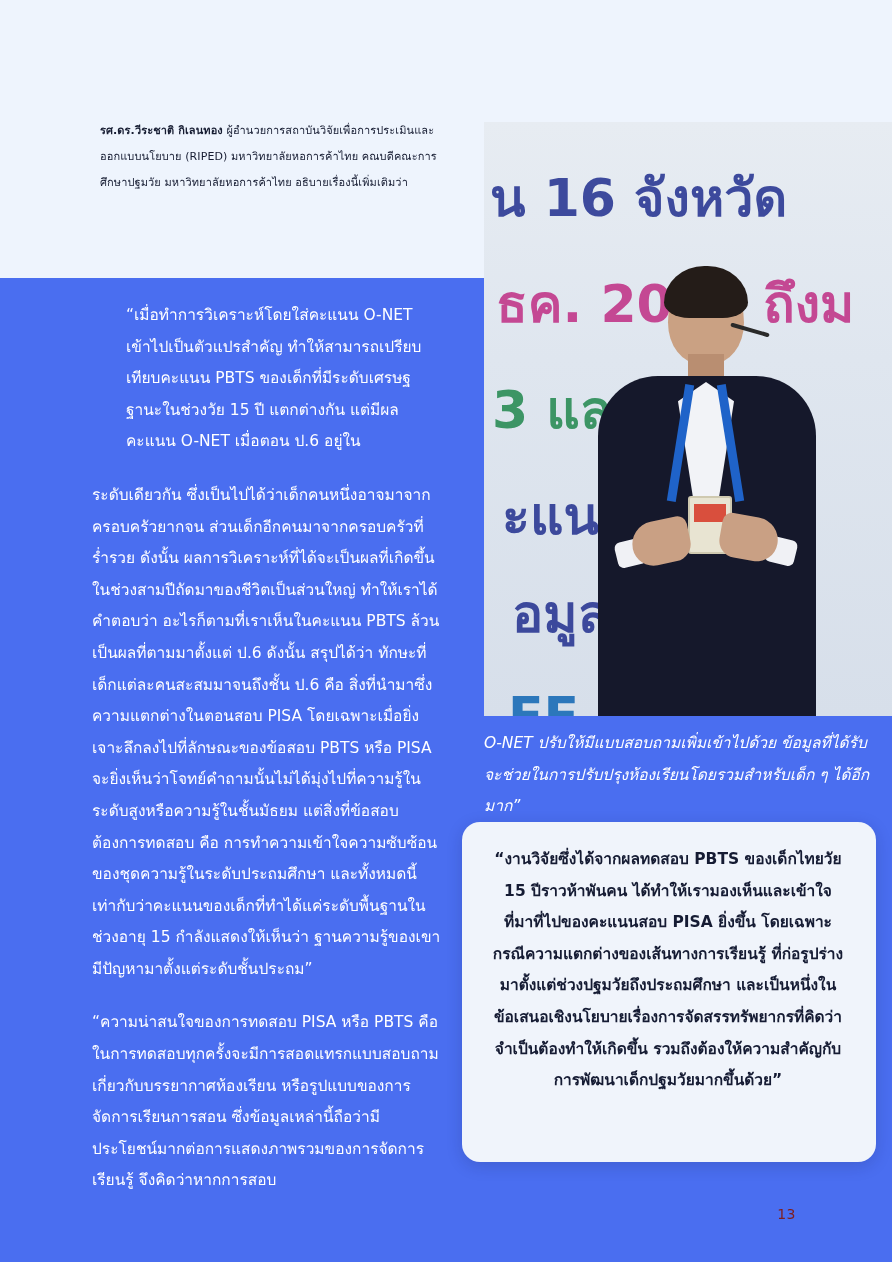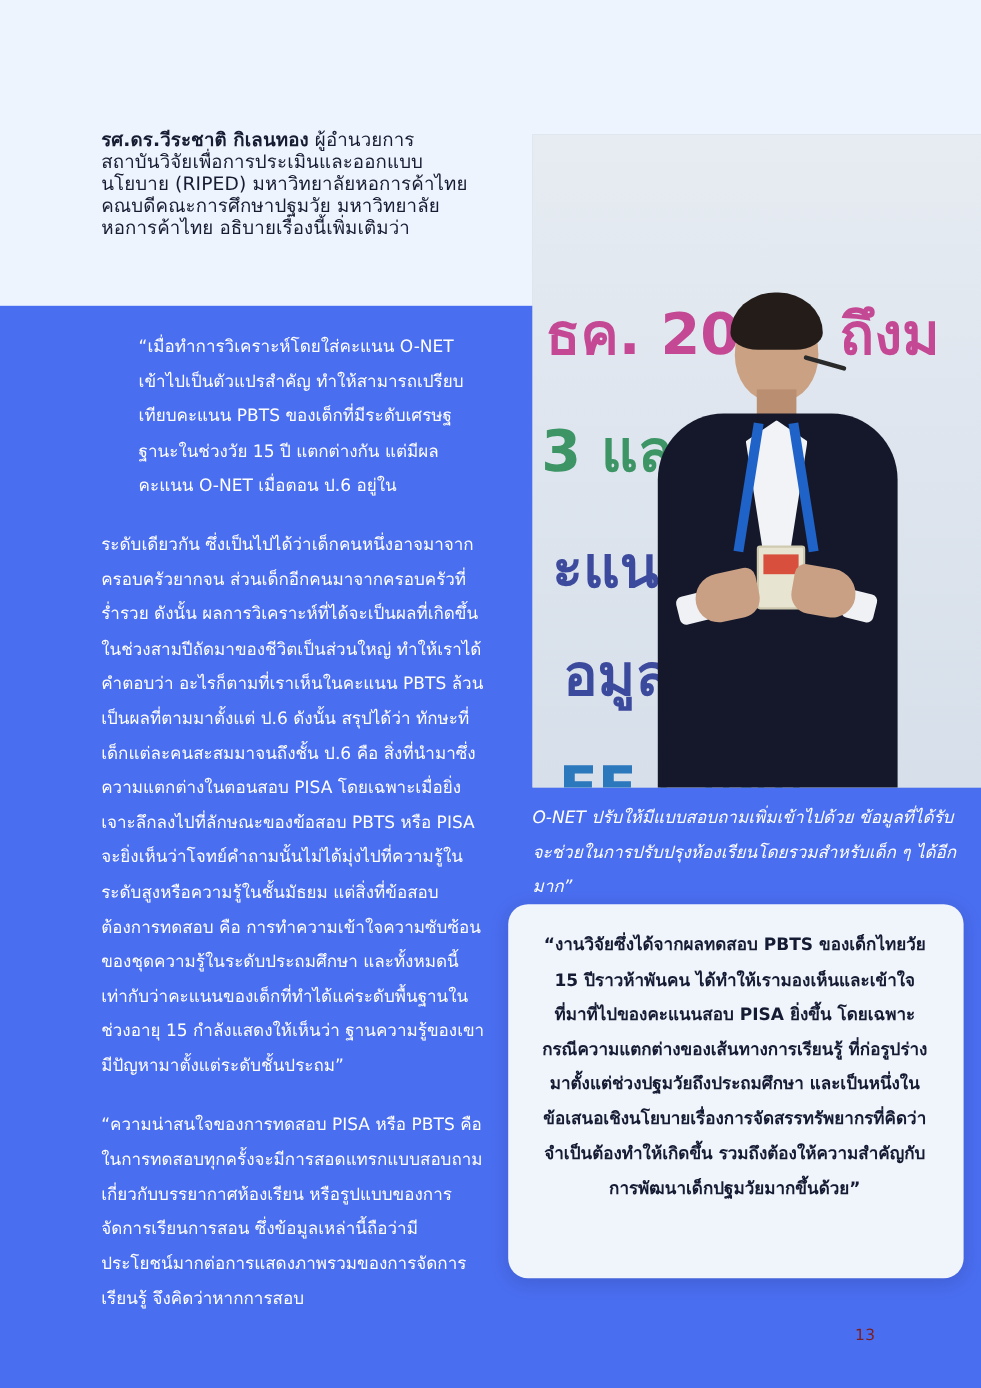--- a/index.html
+++ b/index.html
@@ -21,24 +21,24 @@
     background:#4a6ef0;
   }
   .white-top{
     position:absolute;
     left:0;top:0;width:892px;height:278px;
     background:#eef4fd;
   }
   
   .intro{
     position:absolute;
-    left:92px;top:118px;width:350px;
+    left:100px;top:118px;width:350px;
     color:#161c32;
-    font-size:17px;
-    line-height:20px;
+    font-size:11px;
+    line-height:26px;
     letter-spacing:0.1px;
   }
   .intro b{font-weight:700;}
   
   .photo{
     position:absolute;
     left:484px;top:122px;width:408px;height:594px;
     overflow:hidden;
     background:#cfd9e6;
   }
@@ -167,20 +167,21 @@
   <div class="white-top"></div>
   <div class="blue-panel"></div>
 
   <div class="intro">
     <b>รศ.ดร.วีระชาติ  กิเลนทอง</b><span> ผู้อำนวยการสถาบันวิจัยเพื่อการประเมินและออกแบบนโยบาย (RIPED) มหาวิทยาลัยหอการค้าไทย คณบดีคณะการศึกษาปฐมวัย มหาวิทยาลัยหอการค้าไทย อธิบายเรื่องนี้เพิ่มเติมว่า</span>
   </div>
 
   <div class="photo">
     <div class="photo-bg"></div>
     <div class="banner-text">
+      <div class="bt l1">น 16 จังหวัด</div>
       <div class="bt l2">ธค. 2023 ถึงม</div>
       <div class="bt l3">3 และ  จำนว</div>
       <div class="bt l4">ะแนน  ยง ม</div>
       <div class="bt l5">อมูล      อนแ</div>
       <div class="bt l6">EF เ     มอีก</div>
     </div>
     <div class="speaker">
       <div class="sp-head"></div>
       <div class="sp-hair"></div>
       <div class="sp-mic"></div>

